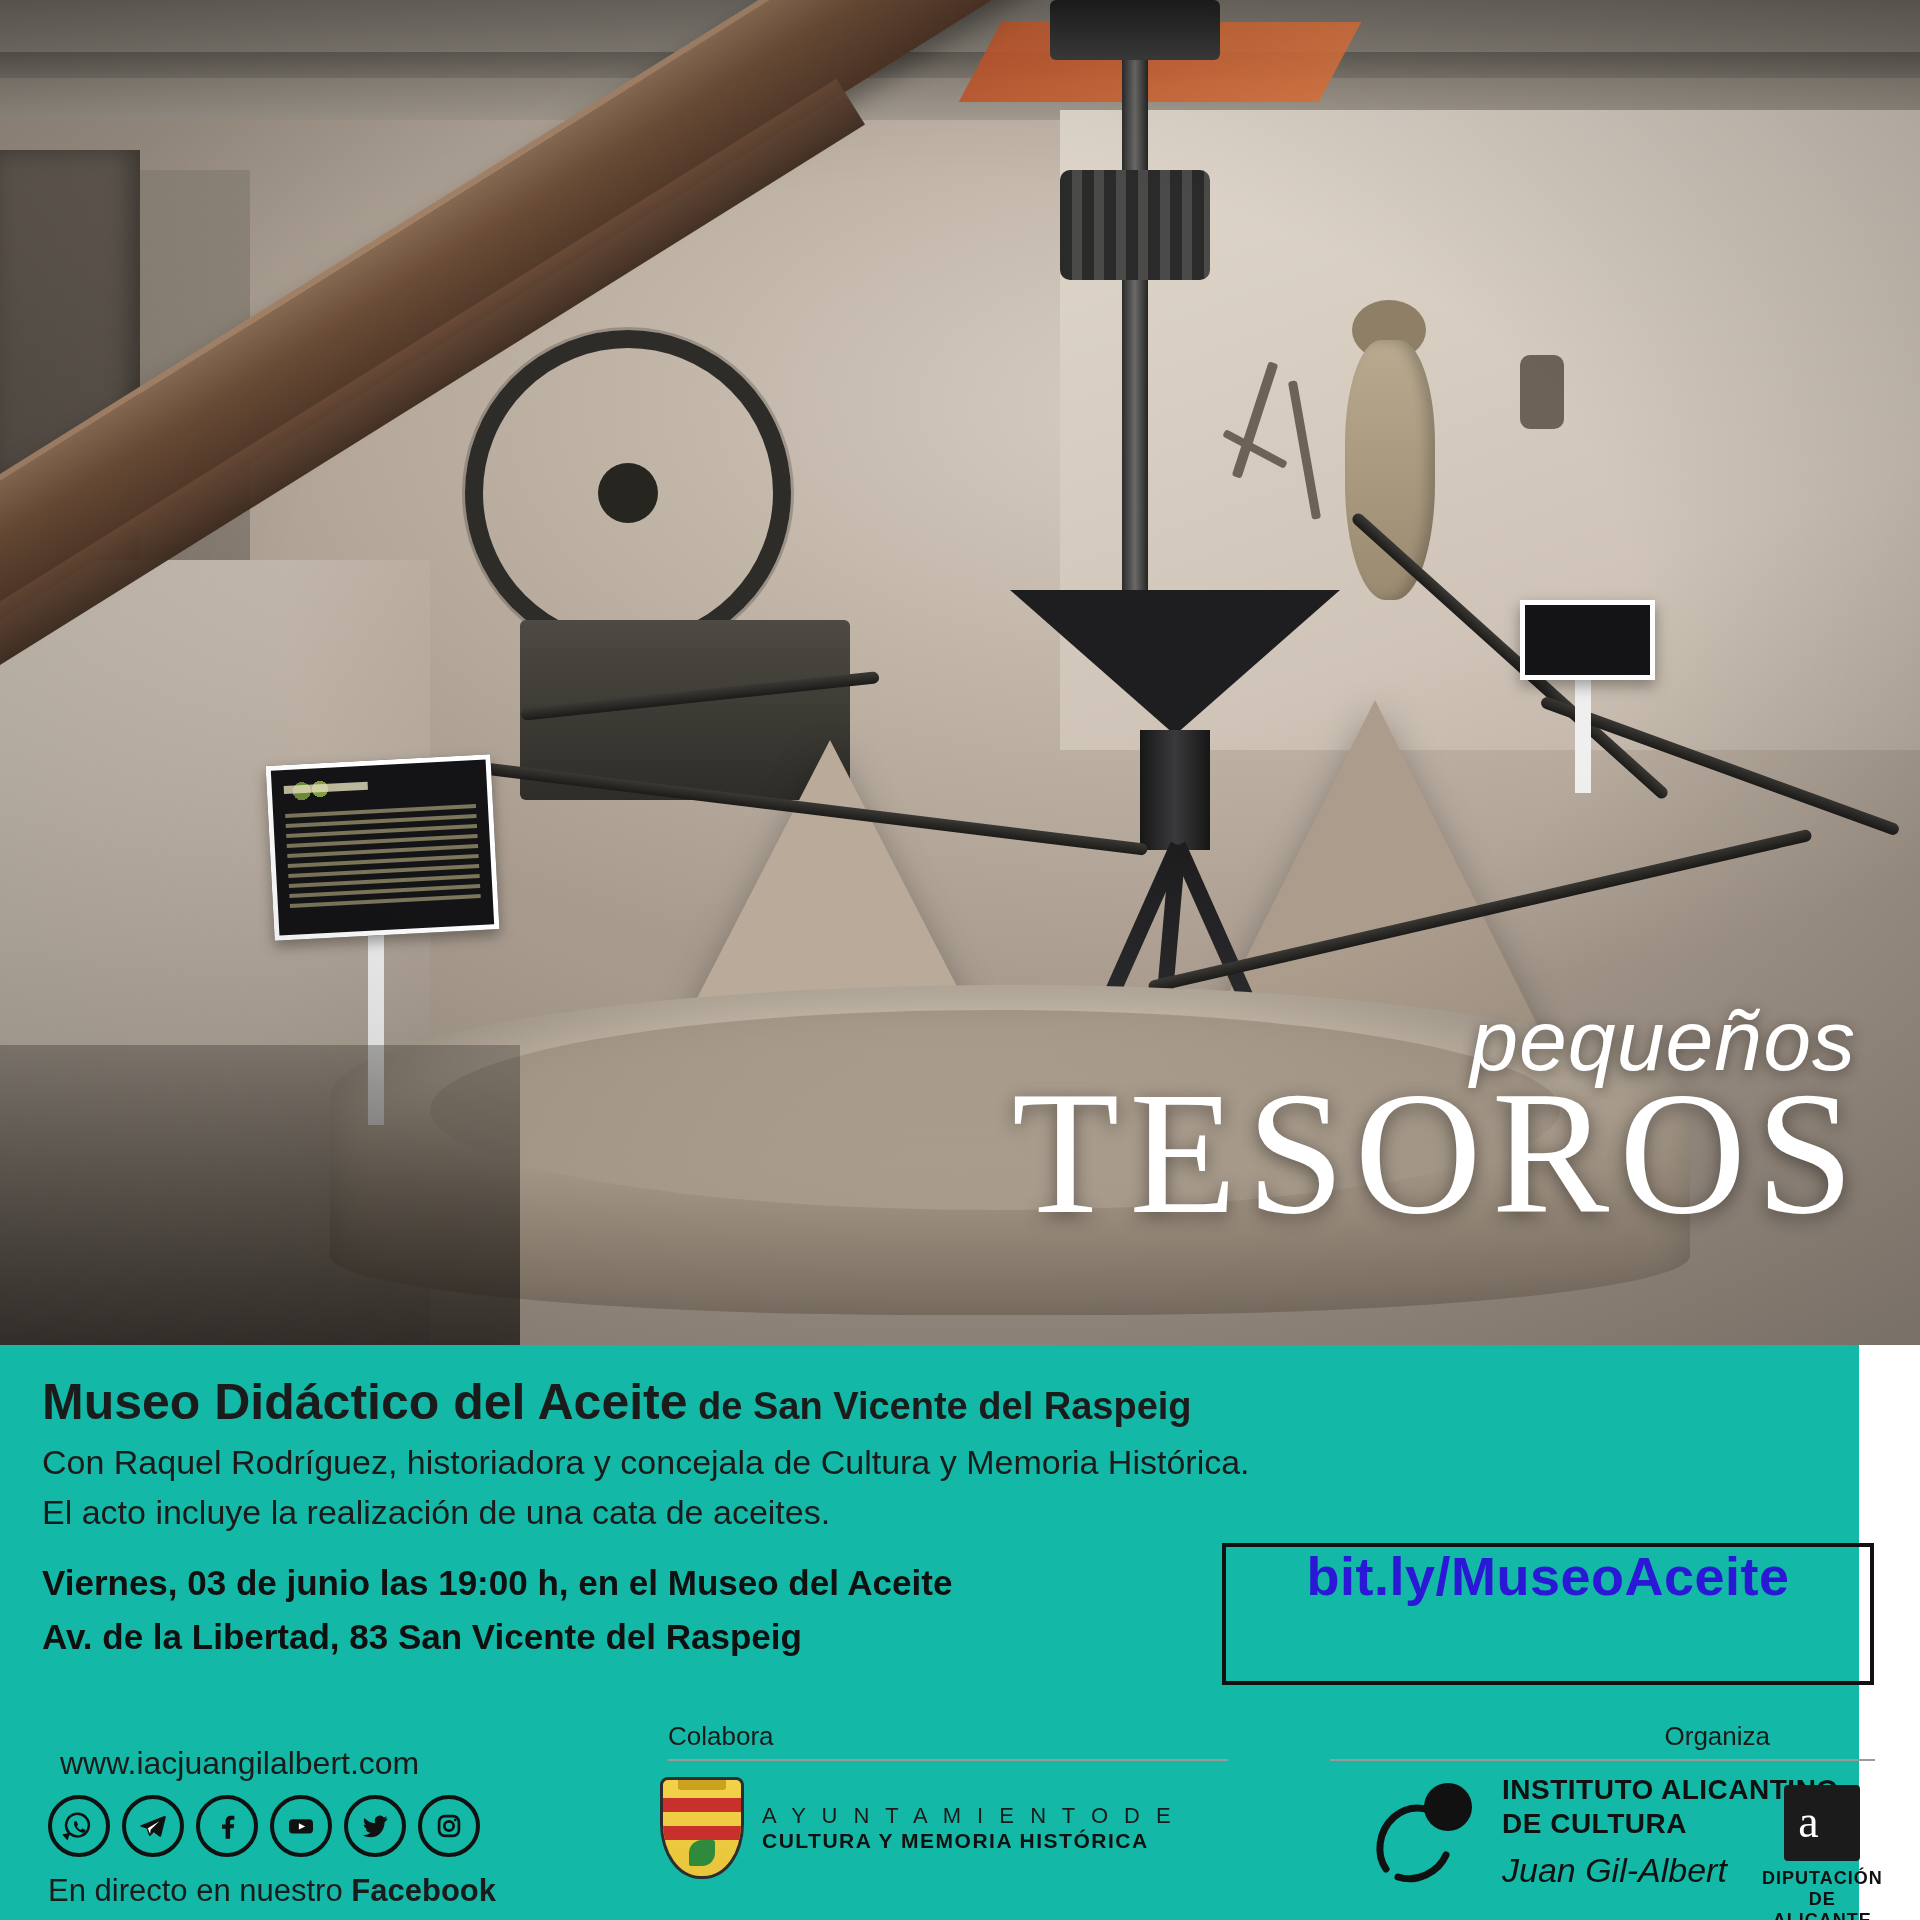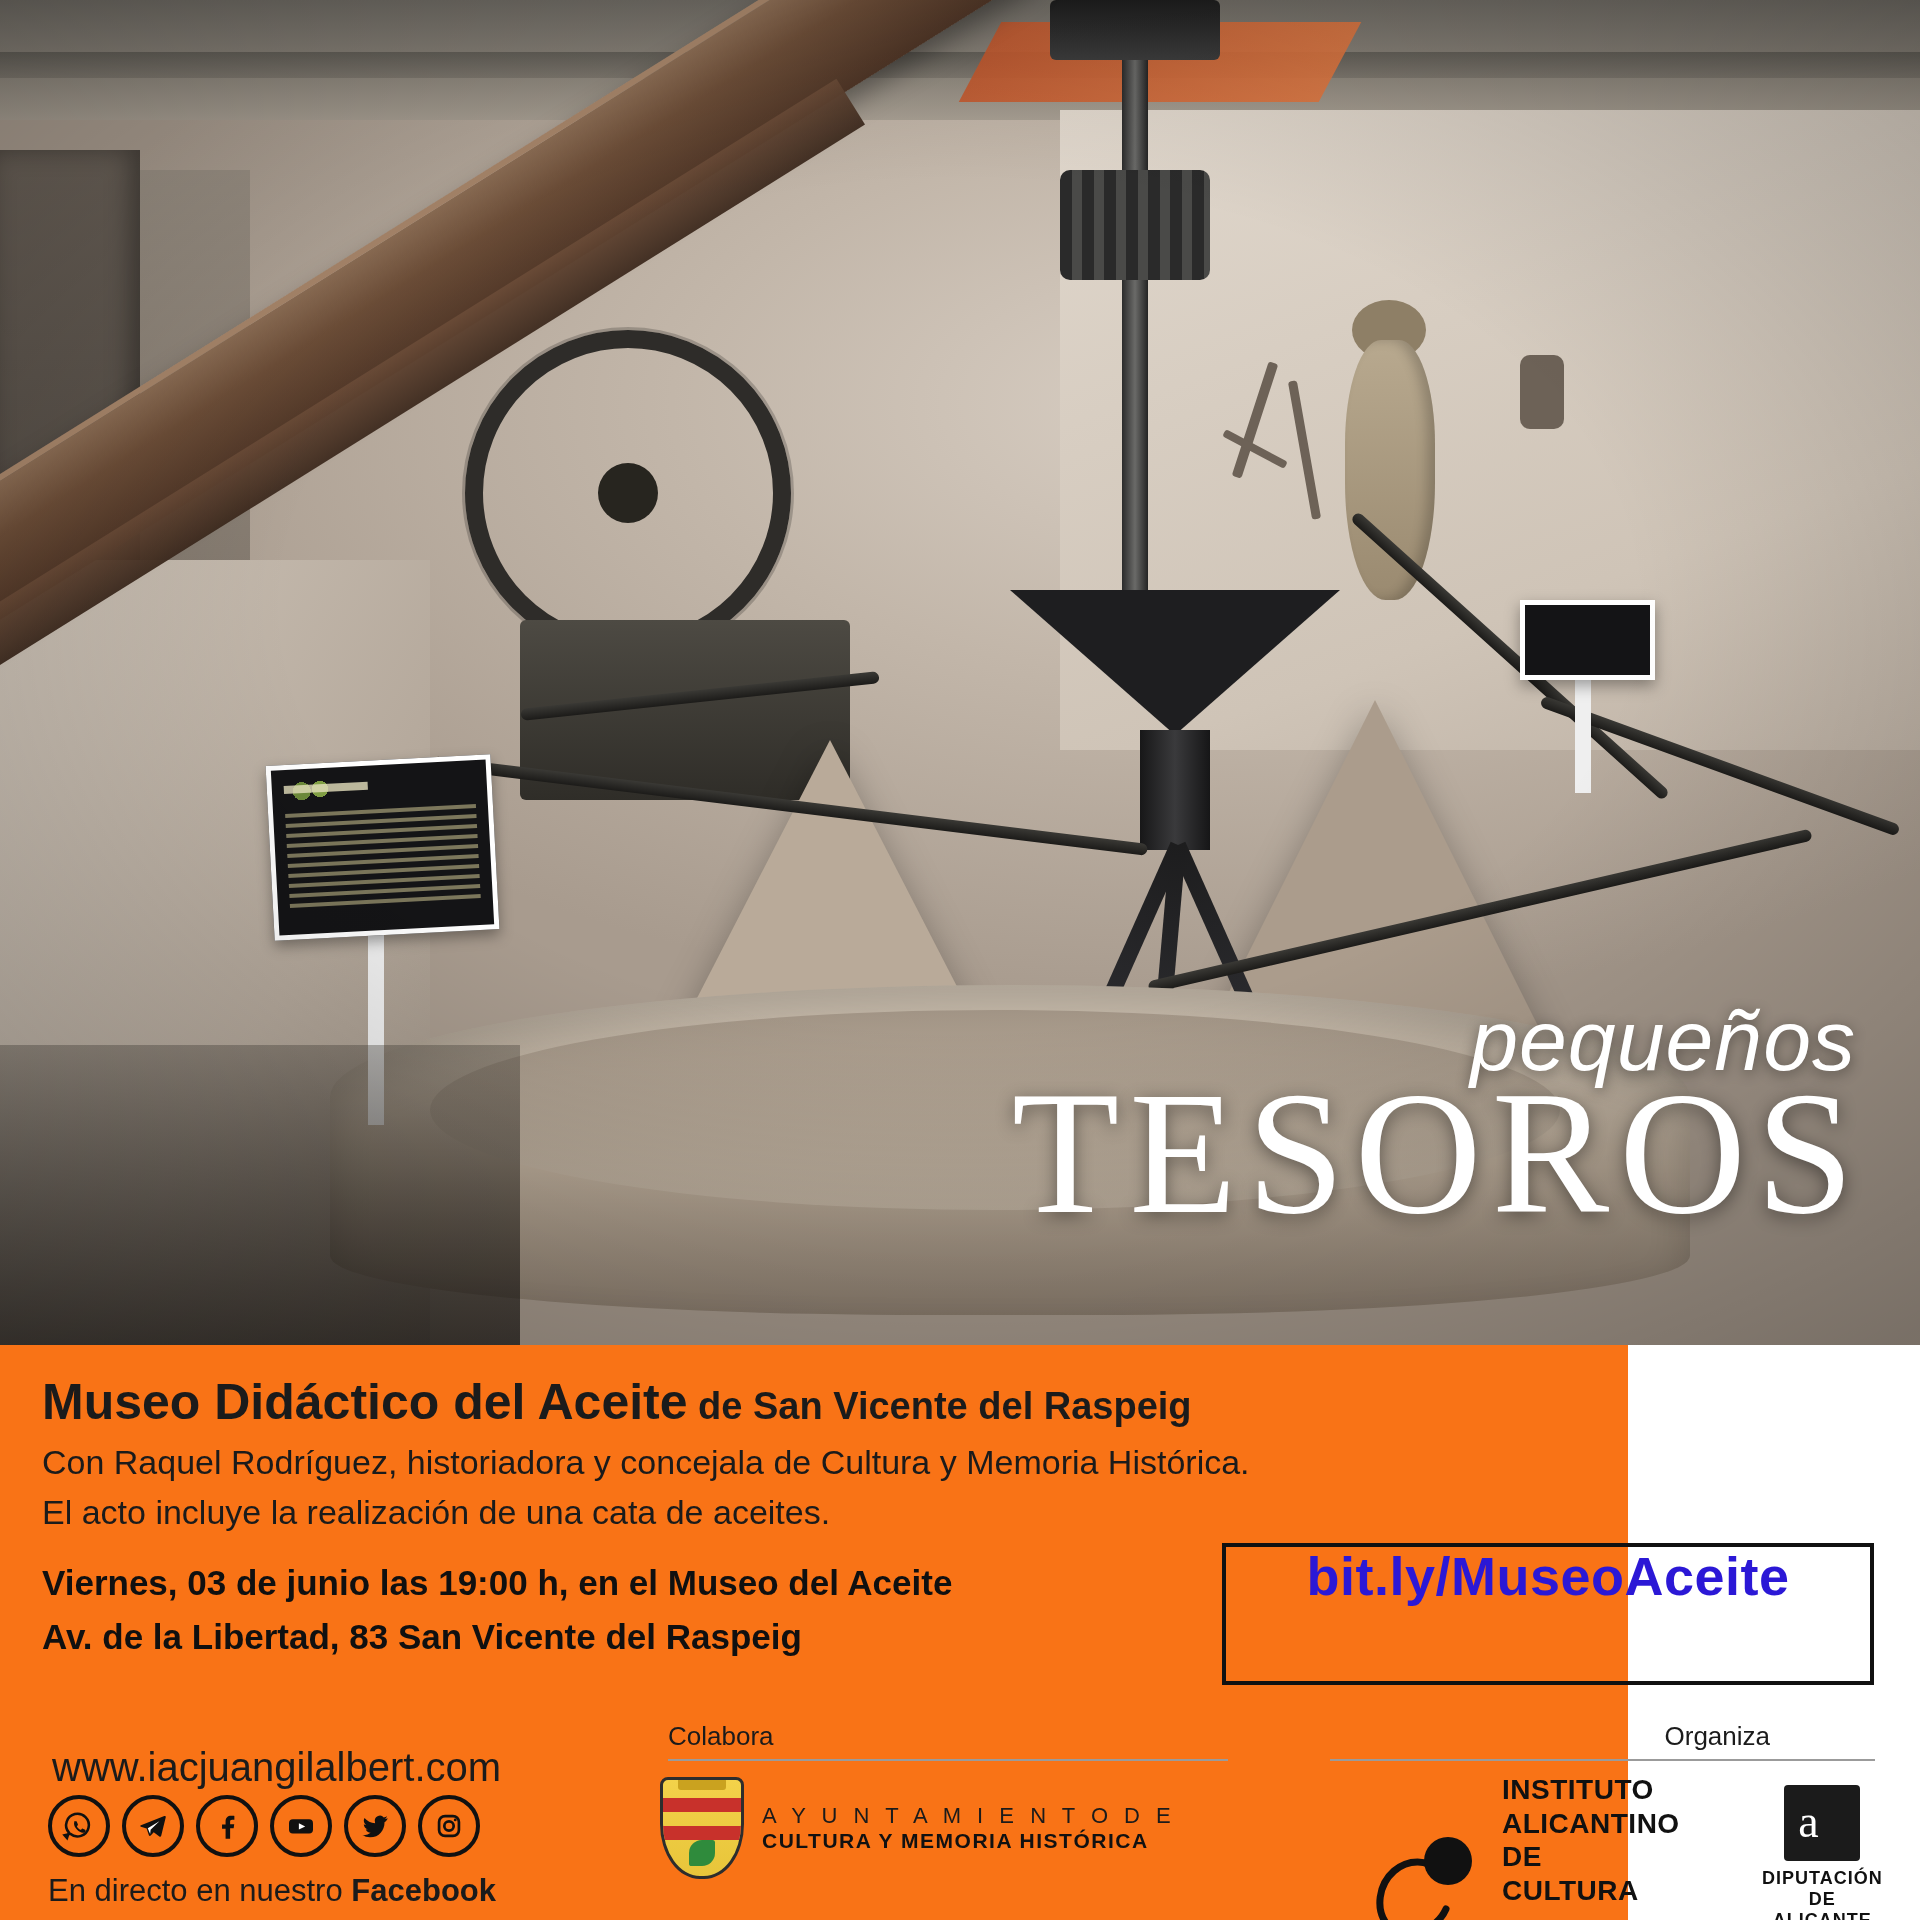--- a/index.html
+++ b/index.html
@@ -308,23 +308,23 @@
     color: #ffffff;
     letter-spacing: 10px;
     text-shadow: 0 4px 18px rgba(0,0,0,.45);
     margin-top: -10px;
   }
 
   
   .info {
     position: absolute;
     left: 0; top: 1345px;
-    width: 1628px;
+    width: 1859px;
     height: 575px;
-    background: #f97316;
+    background: #14b8a6;
   }
   .headline {
     position: absolute;
     left: 42px; top: 28px;
     font-size: 50px;
     font-weight: bold;
     color: #1b1b1b;
     white-space: nowrap;
   }
   .headline .sub {
@@ -371,22 +371,22 @@
     font-size: 54px;
     font-weight: bold;
     color: #2b18d6;
     letter-spacing: .5px;
     margin-top: -2px;
   }
 
   
   .web {
     position: absolute;
-    left: 52px; top: 400px;
-    font-size: 40px;
+    left: 60px; top: 400px;
+    font-size: 32px;
     color: #1b1b1b;
     white-space: nowrap;
   }
   .socials {
     position: absolute;
     left: 48px; top: 450px;
     display: flex;
     gap: 12px;
   }
   .sicon {

